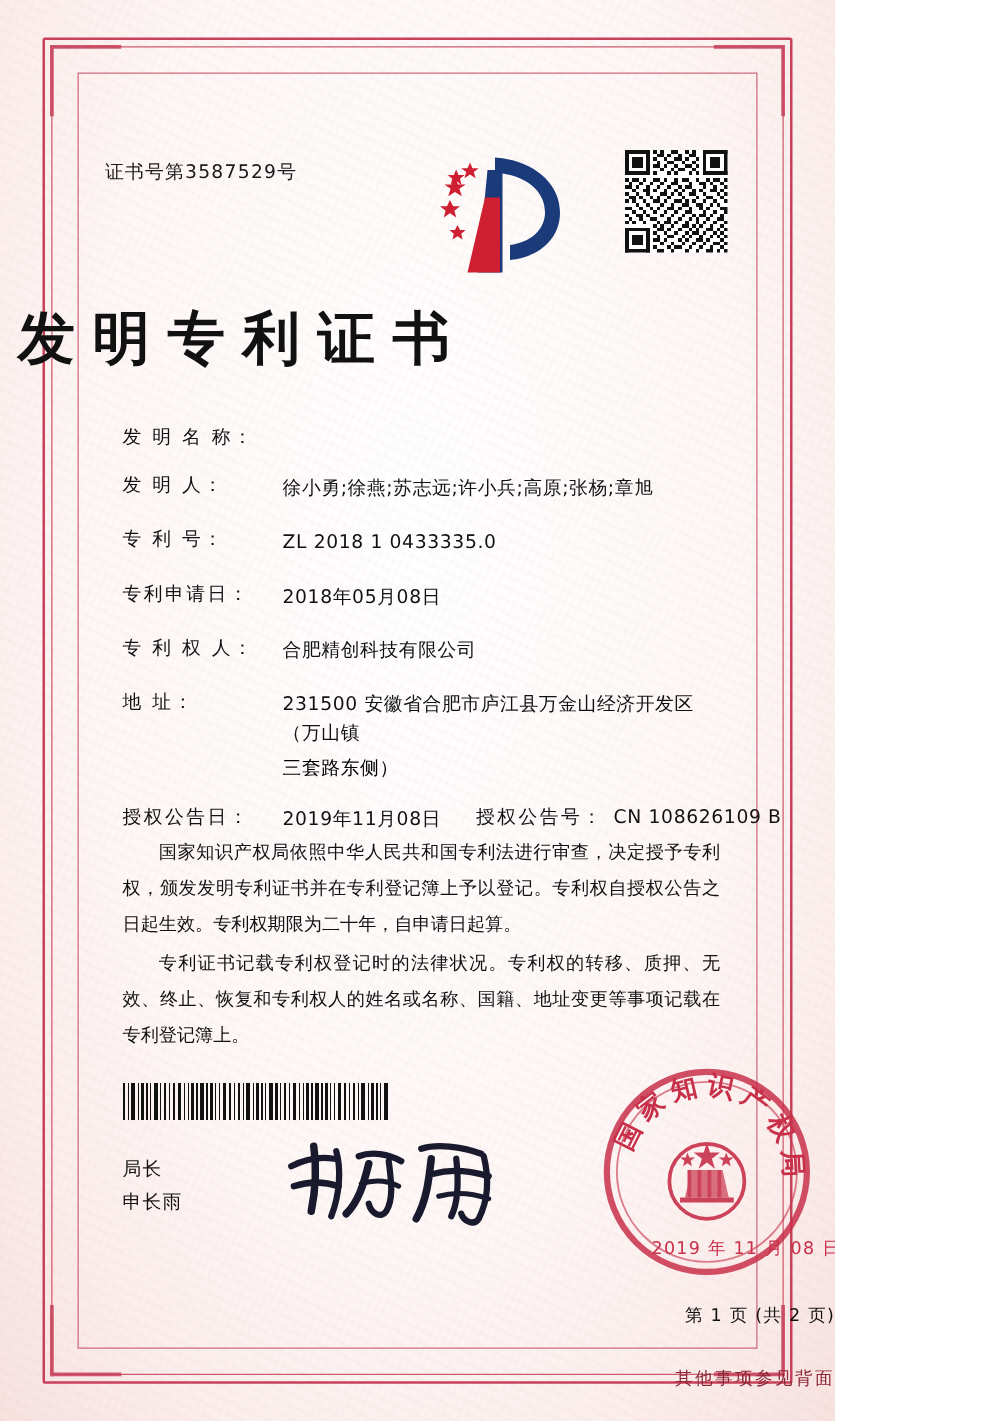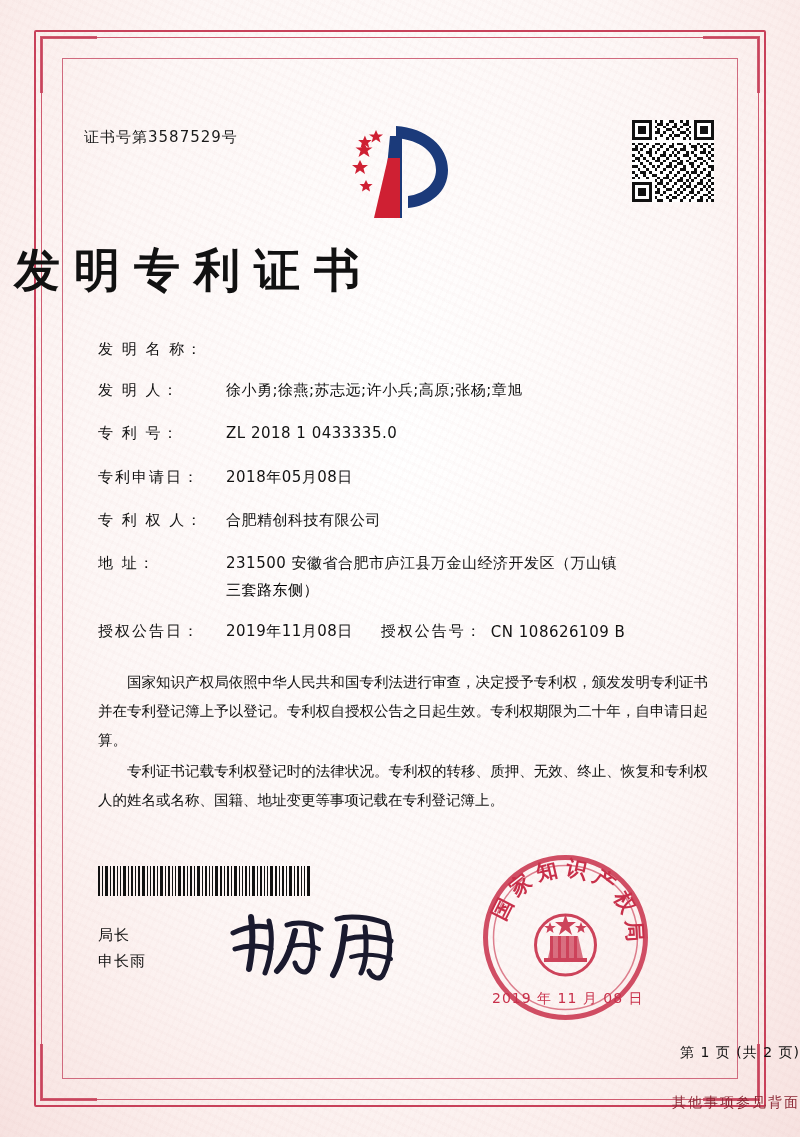--- a/index.html
+++ b/index.html
@@ -5,21 +5,21 @@
   html, body {
     margin: 0;
     padding: 0;
     background: #ffffff;
   }
   body {
     font-family: "DejaVu Sans", "Liberation Sans", sans-serif;
   }
   .page {
     position: relative;
-    width: 800px;
+    width: 668px;
     height: 1137px;
     overflow: hidden;
     background:
       radial-gradient(ellipse at 50% 38%, #ffffff 0%, #fdf7f6 55%, #fbeeec 78%, #f7e2e0 100%);
   }
   
   .paper-texture {
     position: absolute;
     inset: 0;
     background-image:
@@ -110,21 +110,21 @@
   }
 
   .fields {
     position: absolute;
     left: 98px;
     top: 340px;
     right: 90px;
   }
   .field-row {
     display: flex;
-    align-items: center;
+    align-items: flex-start;
     margin-bottom: 20px;
     font-size: 15px;
     color: #111;
   }
   .field-label {
     width: 128px;
     flex: 0 0 128px;
     letter-spacing: 2px;
     white-space: nowrap;
   }
@@ -203,21 +203,21 @@
     width: 175px;
     height: 175px;
   }
   .seal svg { display: block; }
 
   .seal-date {
     position: absolute;
     left: 492px;
     top: 990px;
     width: 210px;
-    text-align: left;
+    text-align: center;
     font-size: 14px;
     color: #c8304a;
     letter-spacing: 1px;
   }
 
   .page-num {
     position: absolute;
     left: 0;
     right: 0;
     top: 1044px;

